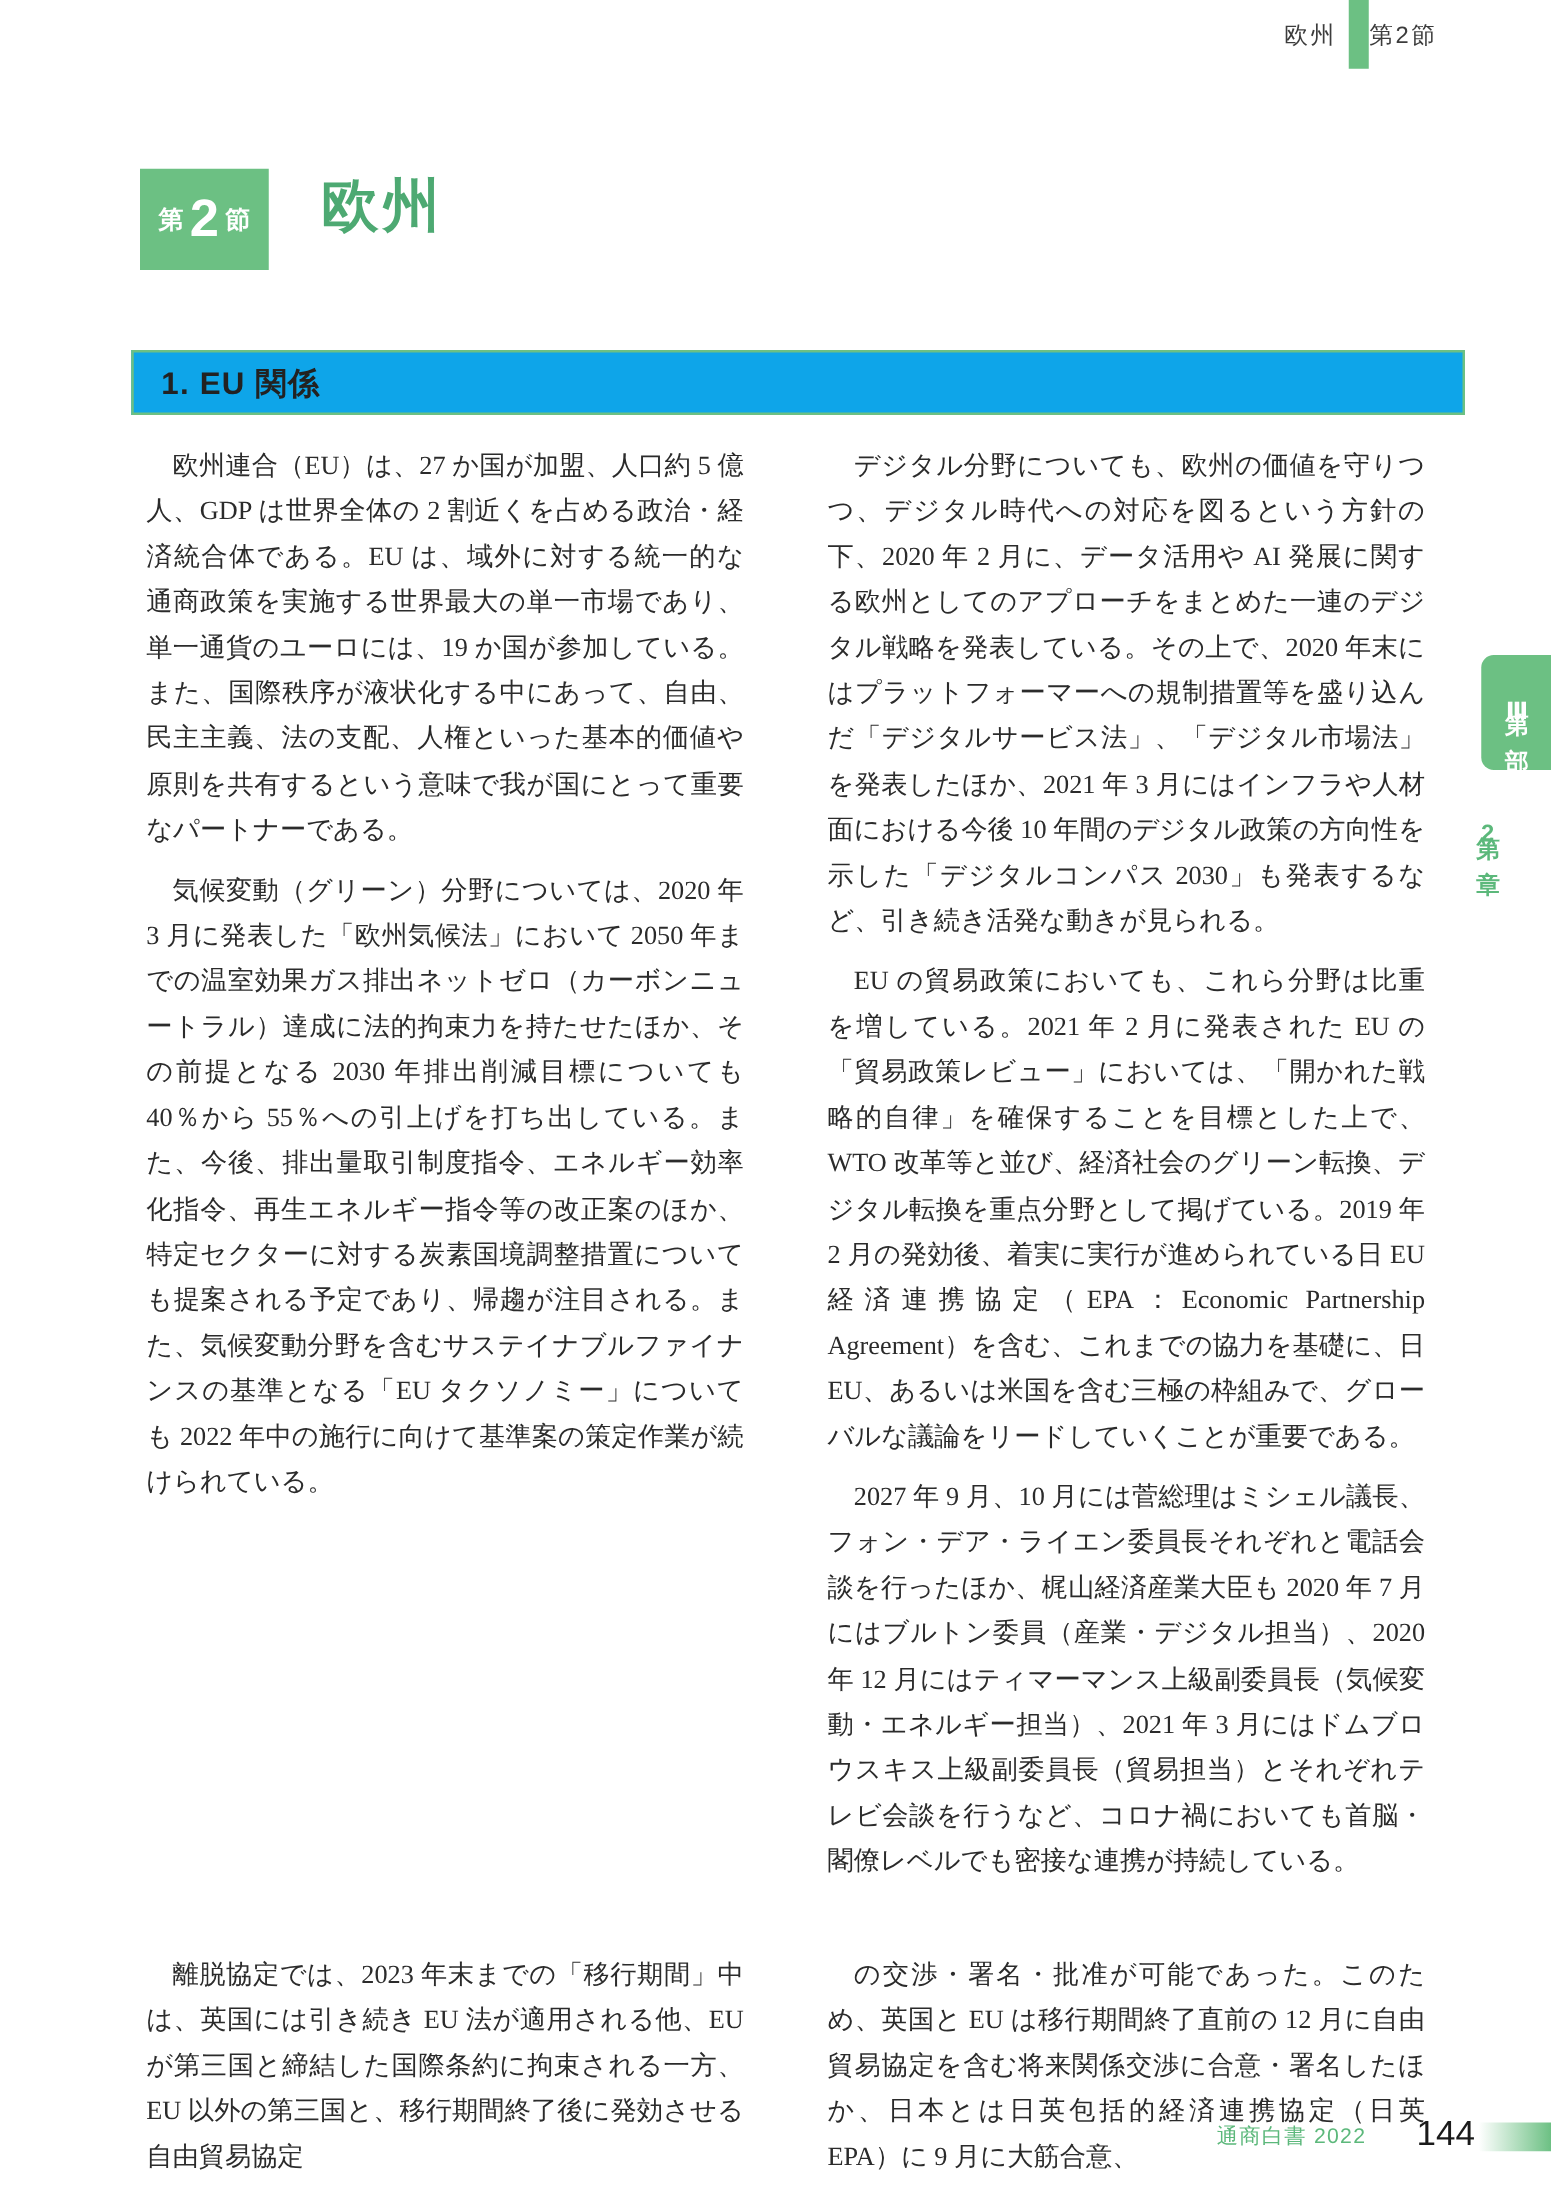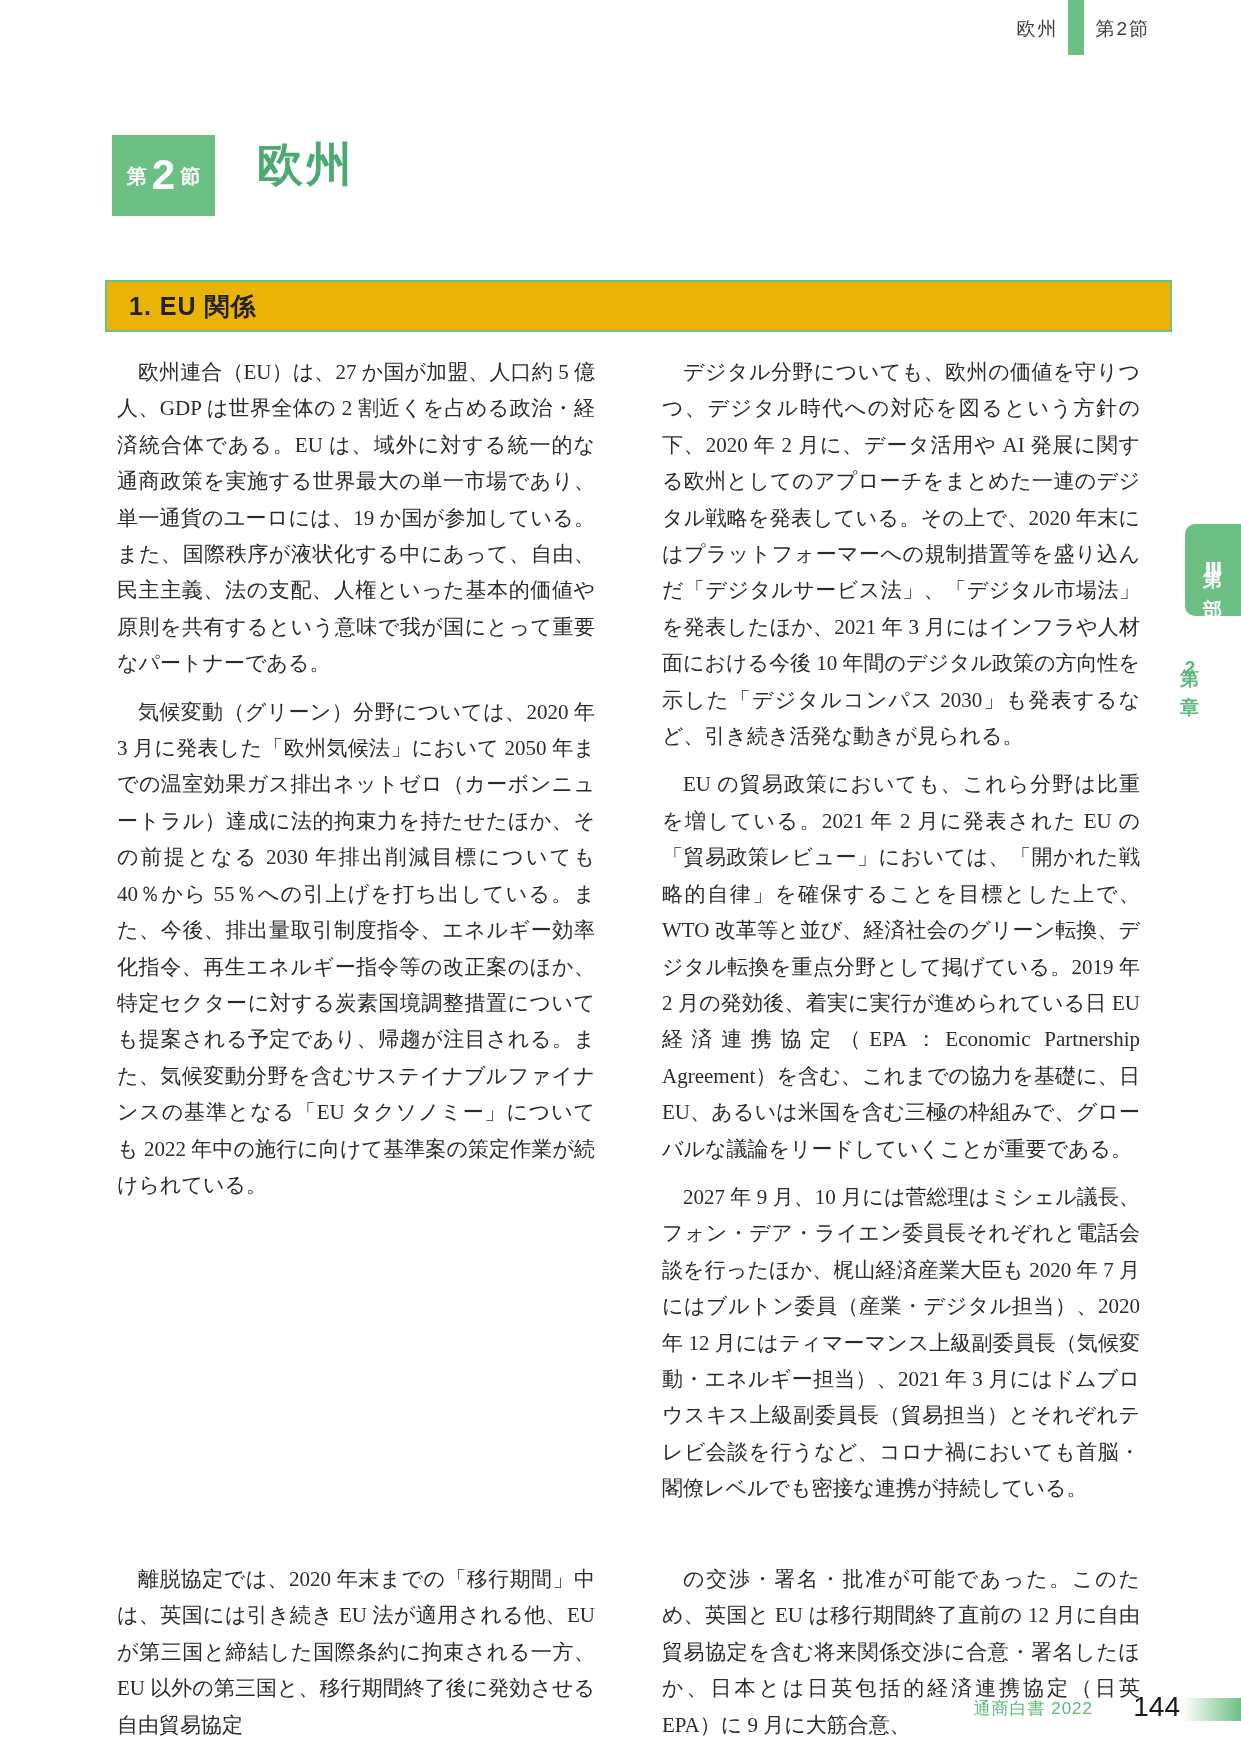--- a/index.html
+++ b/index.html
@@ -16,42 +16,42 @@
   
   .top-header{
     position:absolute;top:0;right:91px;
     display:flex;align-items:flex-start;
   }
   .hdr-label{
     font-size:19px;color:#3c3c3c;letter-spacing:2px;
     padding-top:19px;line-height:1;
   }
   .hdr-label.left{margin-right:10px;}
-  .hdr-label.right{margin-left:11px;}
+  .hdr-label.right{margin-left:0;}
   .hdr-bar{width:16px;height:55px;background:#6cc083;display:inline-block;}
 
   
   .badge{
     position:absolute;left:112px;top:135px;width:103px;height:81px;
     background:#6cc083;color:#ffffff;
     display:flex;align-items:center;justify-content:center;gap:5px;
   }
   .badge .sm{font-size:20px;font-weight:bold;line-height:1;}
   .badge .lg{font-size:42px;font-weight:bold;line-height:1;position:relative;top:-1px;}
   .page-title{
     position:absolute;left:257px;top:142px;margin:0;
     font-family:"Liberation Serif","DejaVu Serif",serif;
     font-size:46px;font-weight:bold;color:#4da972;letter-spacing:3px;
     line-height:1;
   }
 
   
   .heading-box{
     position:absolute;left:105px;width:1041px;height:48px;
-    border:2px solid #6cc083;background:#eab308;
+    border:2px solid #6cc083;background:#0ea5e9;
     display:flex;align-items:center;
     padding-left:22px;box-sizing:content-box;
   }
   .heading-box .heading-text{
     font-size:25px;font-weight:bold;color:#222222;letter-spacing:1px;
   }
   .box-s1{top:280px;}
   .box-s2{top:1480px;}
 
   
@@ -129,21 +129,21 @@
   </div>
 
   <div class="col col-2 s1-top">
     <p>デジタル分野についても、欧州の価値を守りつつ、デジタル時代への対応を図るという方針の下、2020 年 2 月に、データ活用や AI 発展に関する欧州としてのアプローチをまとめた一連のデジタル戦略を発表している。その上で、2020 年末にはプラットフォーマーへの規制措置等を盛り込んだ「デジタルサービス法」、「デジタル市場法」を発表したほか、2021 年 3 月にはインフラや人材面における今後 10 年間のデジタル政策の方向性を示した「デジタルコンパス 2030」も発表するなど、引き続き活発な動きが見られる。</p>
     <p>EU の貿易政策においても、これら分野は比重を増している。2021 年 2 月に発表された EU の「貿易政策レビュー」においては、「開かれた戦略的自律」を確保することを目標とした上で、WTO 改革等と並び、経済社会のグリーン転換、デジタル転換を重点分野として掲げている。2019 年 2 月の発効後、着実に実行が進められている日 EU 経済連携協定（EPA：Economic Partnership Agreement）を含む、これまでの協力を基礎に、日 EU、あるいは米国を含む三極の枠組みで、グローバルな議論をリードしていくことが重要である。</p>
     <p>2027 年 9 月、10 月には菅総理はミシェル議長、フォン・デア・ライエン委員長それぞれと電話会談を行ったほか、梶山経済産業大臣も 2020 年 7 月にはブルトン委員（産業・デジタル担当）、2020 年 12 月にはティマーマンス上級副委員長（気候変動・エネルギー担当）、2021 年 3 月にはドムブロウスキス上級副委員長（貿易担当）とそれぞれテレビ会談を行うなど、コロナ禍においても首脳・閣僚レベルでも密接な連携が持続している。</p>
   </div>
 
 
   <div class="col col-1 s2-top">
-    <p>離脱協定では、2020 年末までの「移行期間」中は、英国には引き続き EU 法が適用される他、EU が第三国と締結した国際条約に拘束される一方、EU 以外の第三国と、移行期間終了後に発効させる自由貿易協定</p>
+    <p>離脱協定では、2023 年末までの「移行期間」中は、英国には引き続き EU 法が適用される他、EU が第三国と締結した国際条約に拘束される一方、EU 以外の第三国と、移行期間終了後に発効させる自由貿易協定</p>
   </div>
 
   <div class="col col-2 s2-top">
     <p>の交渉・署名・批准が可能であった。このため、英国と EU は移行期間終了直前の 12 月に自由貿易協定を含む将来関係交渉に合意・署名したほか、日本とは日英包括的経済連携協定（日英 EPA）に 9 月に大筋合意、</p>
   </div>
 
   <aside class="sidebar-part">
     <span class="vtext">第Ⅲ部</span>
   </aside>
   <aside class="sidebar-chapter">

